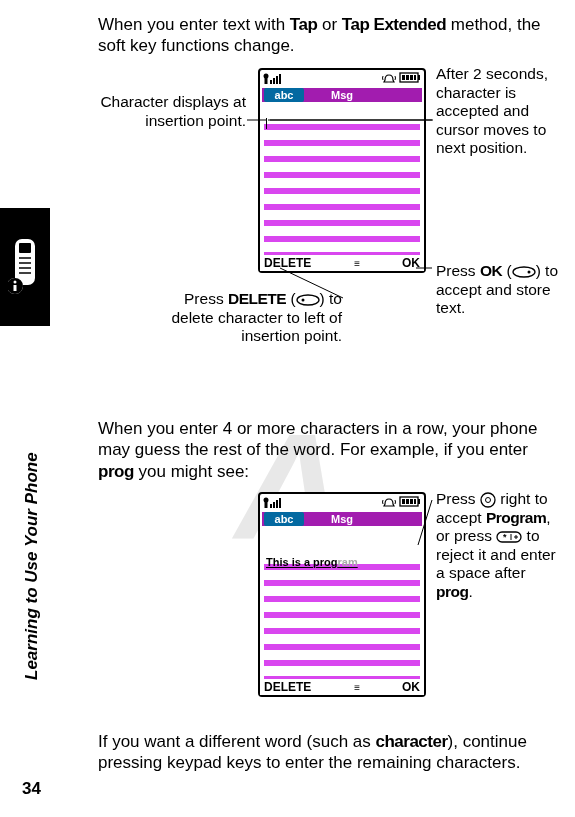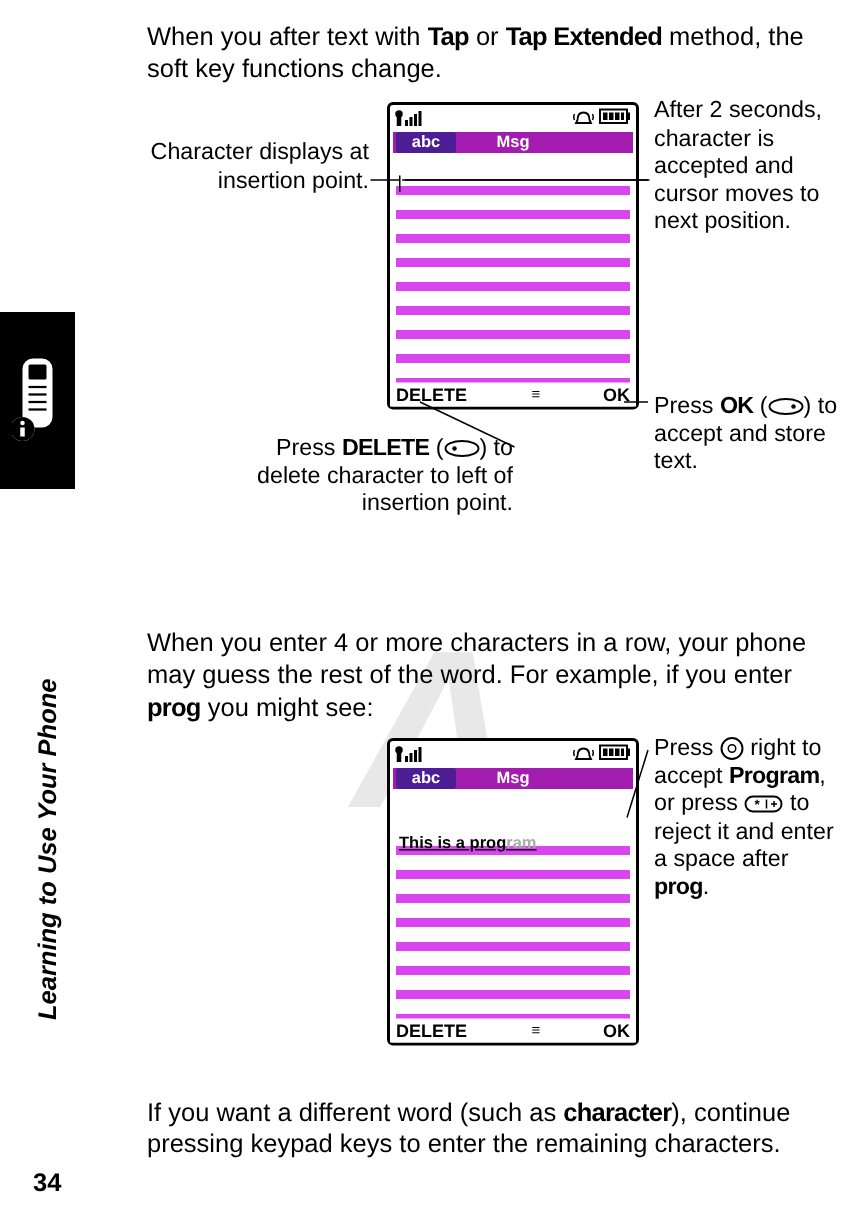--- a/index.html
+++ b/index.html
@@ -79,21 +79,21 @@
     border-radius: 4px;
     background: #fff;
     z-index: 2;
   }
   .screen1 { left: 258px; top: 68px; }
   .screen2 { left: 258px; top: 492px; }
   .indicator-bg {
     position: absolute;
     left: 4px; top: 18px;
     width: 40px; height: 14px;
-    background: #4c1d95;
+    background: #0369a1;
     border-radius: 2px;
     color: #fff;
     font-family: "Arial Narrow", Arial, sans-serif;
     font-weight: bold;
     font-size: 11px;
     text-align: center;
     line-height: 14px;
   }
   .header-bar {
     position: absolute;
@@ -197,21 +197,21 @@
       <circle cx="7" cy="48" r="8" fill="#000"></circle>
       <circle cx="7" cy="44" r="1.5" fill="#fff"></circle>
       <rect x="5.5" y="47" width="3" height="6" fill="#fff"></rect>
     </svg>
   </div>
 
   <div class="vertical-label">Learning to Use Your Phone</div>
   <div class="page-number">34</div>
 
   <p class="body-text para1">
-    <span>When you after text with </span><span class="cond">Tap</span><span> or </span><span class="cond">Tap Extended</span><span> method, the soft key functions change.</span>
+    <span>When you enter text with </span><span class="cond">Tap</span><span> or </span><span class="cond">Tap Extended</span><span> method, the soft key functions change.</span>
   </p>
 
   <p class="body-text para2">
     <span>When you enter 4 or more characters in a row, your phone may guess the rest of the word. For example, if you enter </span><span class="cond">prog</span><span> you might see:</span>
   </p>
 
   <p class="body-text para3">
     <span>If you want a different word (such as </span><span class="cond">character</span><span>), continue pressing keypad keys to enter the remaining characters.</span>
   </p>
 

